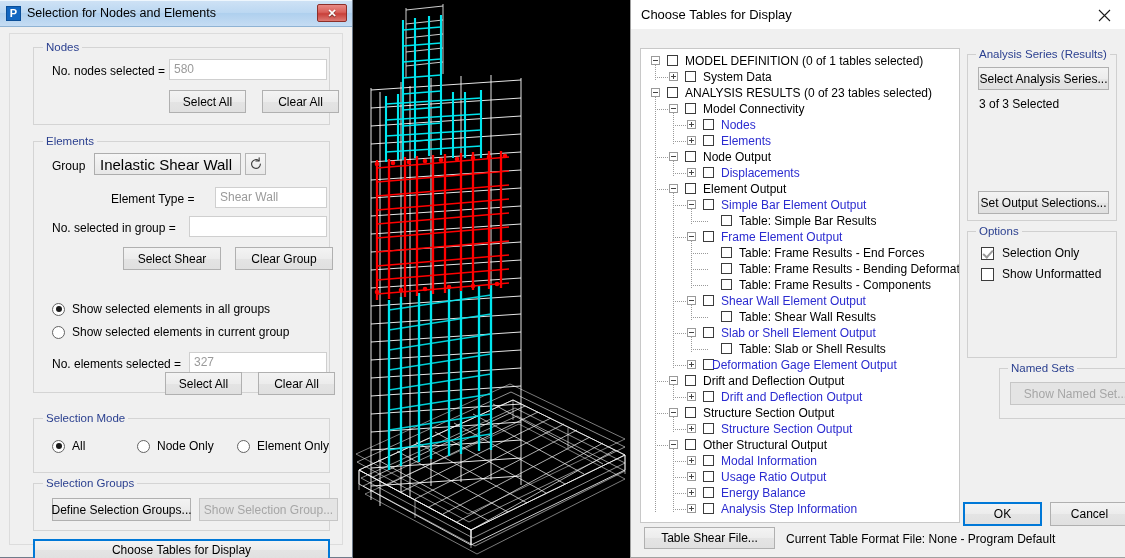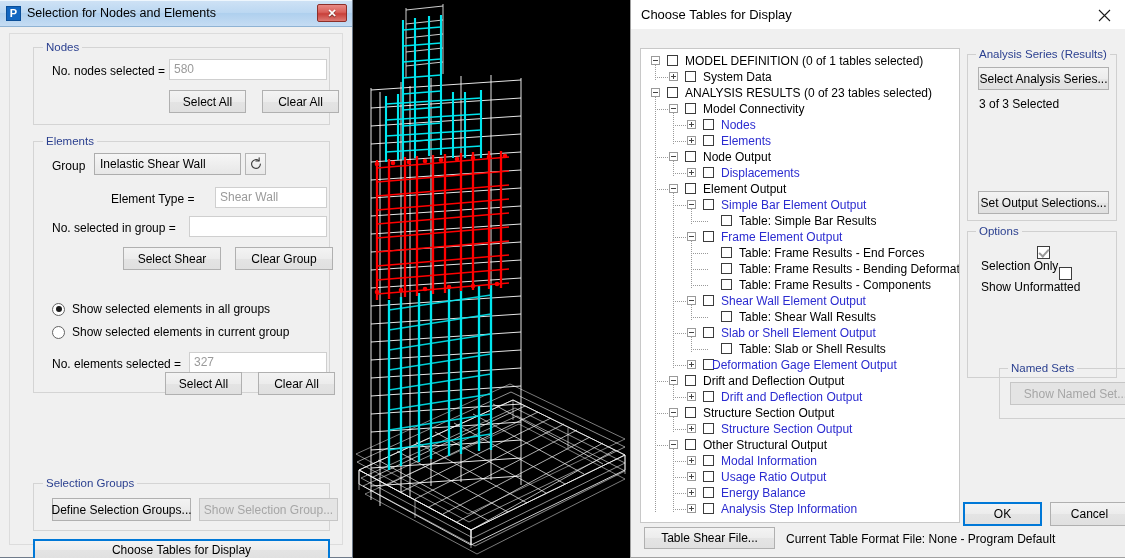--- a/index.html
+++ b/index.html
@@ -93,21 +93,21 @@
     cursor: pointer; white-space: nowrap;
     font-family: "Liberation Sans", sans-serif;
   }
   .btn.disabled { color: #a6a6a6; background: #e4e4e4; border-color: #c6c6c6; cursor: default; }
   .btn.focus-blue { border: 2px solid #0078d7; }
 
   .combo {
     position: absolute; height: 22px;
     background: linear-gradient(to bottom,#f6f6f6,#e7e7e7);
     border: 1px solid #adadad;
-    font-size: 12px; display: flex; align-items: center;
+    font-size: 15px; display: flex; align-items: center;
     padding-left: 5px; cursor: pointer;
   }
   .combo .caret {
     position: absolute; right: 7px; top: 50%; transform: translateY(-50%);
     width: 0; height: 0;
   }
   .refresh-btn {
     position: absolute; width: 21px; height: 22px;
     background: linear-gradient(to bottom,#f6f6f6,#e9e9e9);
     border: 1px solid #b5b5b5;
@@ -195,21 +195,21 @@
     background-image: linear-gradient(to right,#9a9a9a 50%, transparent 50%);
     background-size: 2px 1px;
   }
 
   
   .rgbox { position: absolute; border: 1px solid #d0d0d0; }
   .rgbox-title {
     position: absolute; top: -7px; left: 8px; background: #f0f0f0;
     padding: 0 3px; color: #2a3f8f; font-size: 11.5px;
   }
-  .chk-row { position: absolute; display: flex; align-items: flex-end; cursor: pointer; flex-direction: column; }
+  .chk-row { position: absolute; display: flex; align-items: center; cursor: pointer; }
   .chk {
     width: 13px; height: 13px; border: 1px solid #3c3c3c; background: #fff;
     margin-right: 8px; flex: 0 0 auto; position: relative;
   }
   .chk.on::after {
     content:""; position: absolute; left: 3px; top: 0px;
     width: 4px; height: 8px; border: solid #9a9a9a;
     border-width: 0 2px 2px 0; transform: rotate(42deg);
   }
   .chk-row span { font-size: 12px; }
@@ -273,20 +273,35 @@
             <span>Show selected elements in current group</span>
           </div>
 
           <div class="lbl" style="left:18px; top:215px;">No. elements selected =</div>
           <div class="tbox" style="left:155px; top:210px; width:138px;">327</div>
         </div>
 
         <div class="btn" style="left:155px; top:338px; width:77px;">Select All</div>
         <div class="btn" style="left:248px; top:338px; width:77px;">Clear All</div>
 
+        <div class="gbox" style="left:23px; top:384px; width:297px; height:55px;">
+          <div class="gbox-title">Selection Mode</div>
+          <div class="radio-row" style="left:18px; top:20px;">
+            <span class="radio on"></span>
+            <span>All</span>
+          </div>
+          <div class="radio-row" style="left:103px; top:20px;">
+            <span class="radio"></span>
+            <span>Node Only</span>
+          </div>
+          <div class="radio-row" style="left:203px; top:20px;">
+            <span class="radio"></span>
+            <span>Element Only</span>
+          </div>
+        </div>
 
         <div class="gbox" style="left:23px; top:449px; width:297px; height:48px;">
           <div class="gbox-title">Selection Groups</div>
           <div class="btn" style="left:18px; top:14px; width:139px;">Define Selection Groups...</div>
           <div class="btn disabled" style="left:165px; top:14px; width:139px;">Show Selection Group...</div>
         </div>
 
         <div class="btn focus-blue" style="left:23px; top:505px; width:297px; height:22px;">Choose Tables for Display</div>
       </div>
     </div>
@@ -663,21 +678,21 @@
           </div>
         </div>
 
       <div class="rgbox" style="left:336px; top:25px; width:150px; height:167px;">
         <div class="rgbox-title">Analysis Series (Results)</div>
         <div class="btn" style="left:10px; top:12px; width:131px;">Select Analysis Series...</div>
         <div class="stat" style="left:11px; top:42px;">3 of 3 Selected</div>
         <div class="btn" style="left:10px; top:136px; width:131px;">Set Output Selections...</div>
       </div>
 
-      <div class="rgbox" style="left:336px; top:202px; width:150px; height:147px;">
+      <div class="rgbox" style="left:336px; top:202px; width:150px; height:127px;">
         <div class="rgbox-title">Options</div>
         <div class="chk-row" style="left:13px; top:14px;">
           <span class="chk on"></span>
           <span>Selection Only</span>
         </div>
         <div class="chk-row" style="left:13px; top:35px;">
           <span class="chk"></span>
           <span>Show Unformatted</span>
         </div>
       </div>

